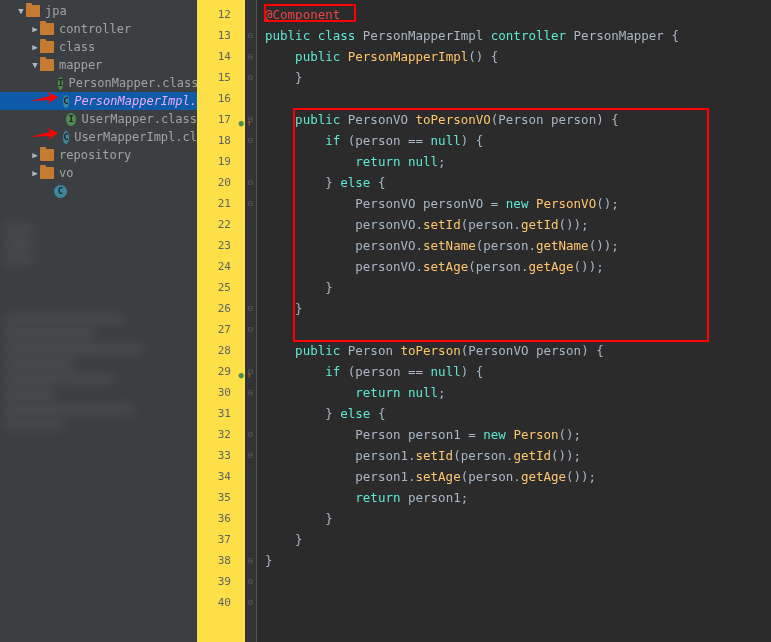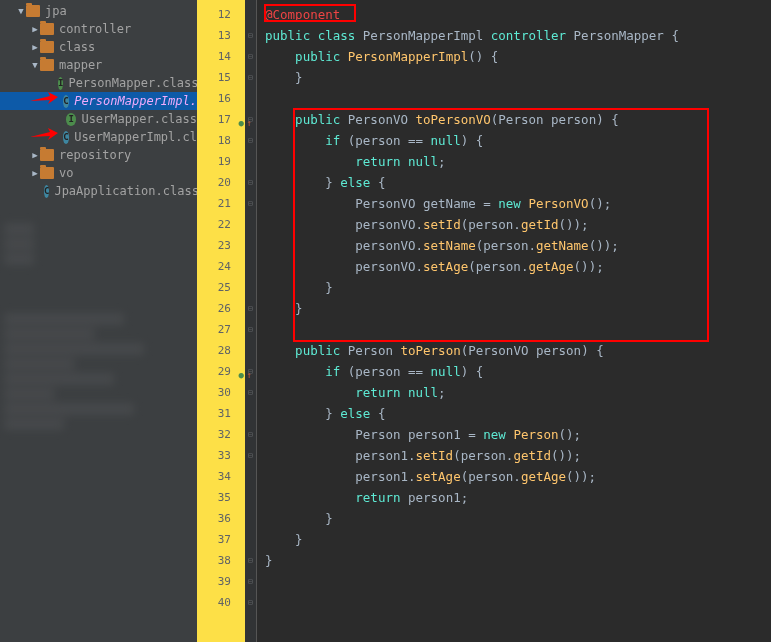--- a/index.html
+++ b/index.html
@@ -209,21 +209,20 @@
         <span class="label">repository</span>
       </div>
       <div class="tree-row indent-2">
         <span class="arrow">▶</span>
         <span class="folder-icon"></span>
         <span class="label">vo</span>
       </div>
       <div class="tree-row indent-3">
         <span class="arrow"></span>
         <span class="class-icon c">C</span>
-        <span class="label">JpaApplication.class</span>
       </div>
     </div>
 
   <div class="red-arrow" style="top:92px;left:30px;">
     <svg viewBox="0 0 28 14">
         <path d="M0 9 L20 4 L18 0 L28 5 L18 12 L20 8 Z" fill="#ff0000"></path>
       </svg>
   </div>
   <div class="red-arrow" style="top:128px;left:30px;">
     <svg viewBox="0 0 28 14">
@@ -316,21 +315,21 @@
     <div class="hl-box" id="hl2" style="top: 108px; left: 36px; width: 416px; height: 234px;"></div>
   <div class="code-line"><span class="ann">@Component</span></div>
       <div class="code-line"><span class="kw">public class </span><span class="type">PersonMapperImpl </span><span class="kw">controller </span><span class="type">PersonMapper </span><span class="paren">{</span></div>
       <div class="code-line"><span class="ident">    </span><span class="kw">public </span><span class="fn">PersonMapperImpl</span><span class="paren">() {</span></div>
       <div class="code-line"><span class="ident">    </span><span class="paren">}</span></div>
       <div class="code-line"></div>
       <div class="code-line"><span class="ident">    </span><span class="kw">public </span><span class="type">PersonVO </span><span class="fn">toPersonVO</span><span class="paren">(</span><span class="type">Person </span><span class="ident">person</span><span class="paren">) {</span></div>
       <div class="code-line"><span class="ident">        </span><span class="kw">if </span><span class="paren">(</span><span class="ident">person == </span><span class="kw">null</span><span class="paren">) {</span></div>
       <div class="code-line"><span class="ident">            </span><span class="kw">return null</span><span class="paren">;</span></div>
       <div class="code-line"><span class="ident">        </span><span class="paren">} </span><span class="kw">else </span><span class="paren">{</span></div>
-      <div class="code-line"><span class="ident">            </span><span class="type">PersonVO </span><span class="ident">getName = </span><span class="kw">new </span><span class="fn">PersonVO</span><span class="paren">();</span></div>
+      <div class="code-line"><span class="ident">            </span><span class="type">PersonVO </span><span class="ident">personVO = </span><span class="kw">new </span><span class="fn">PersonVO</span><span class="paren">();</span></div>
       <div class="code-line"><span class="ident">            personVO.</span><span class="fn">setId</span><span class="paren">(</span><span class="ident">person.</span><span class="fn">getId</span><span class="paren">());</span></div>
       <div class="code-line"><span class="ident">            personVO.</span><span class="fn">setName</span><span class="paren">(</span><span class="ident">person.</span><span class="fn">getName</span><span class="paren">());</span></div>
       <div class="code-line"><span class="ident">            personVO.</span><span class="fn">setAge</span><span class="paren">(</span><span class="ident">person.</span><span class="fn">getAge</span><span class="paren">());</span></div>
       <div class="code-line"><span class="ident">        </span><span class="paren">}</span></div>
       <div class="code-line"><span class="ident">    </span><span class="paren">}</span></div>
       <div class="code-line"></div>
       <div class="code-line"><span class="ident">    </span><span class="kw">public </span><span class="type">Person </span><span class="fn">toPerson</span><span class="paren">(</span><span class="type">PersonVO </span><span class="ident">person</span><span class="paren">) {</span></div>
       <div class="code-line"><span class="ident">        </span><span class="kw">if </span><span class="paren">(</span><span class="ident">person == </span><span class="kw">null</span><span class="paren">) {</span></div>
       <div class="code-line"><span class="ident">            </span><span class="kw">return null</span><span class="paren">;</span></div>
       <div class="code-line"><span class="ident">        </span><span class="paren">} </span><span class="kw">else </span><span class="paren">{</span></div>

